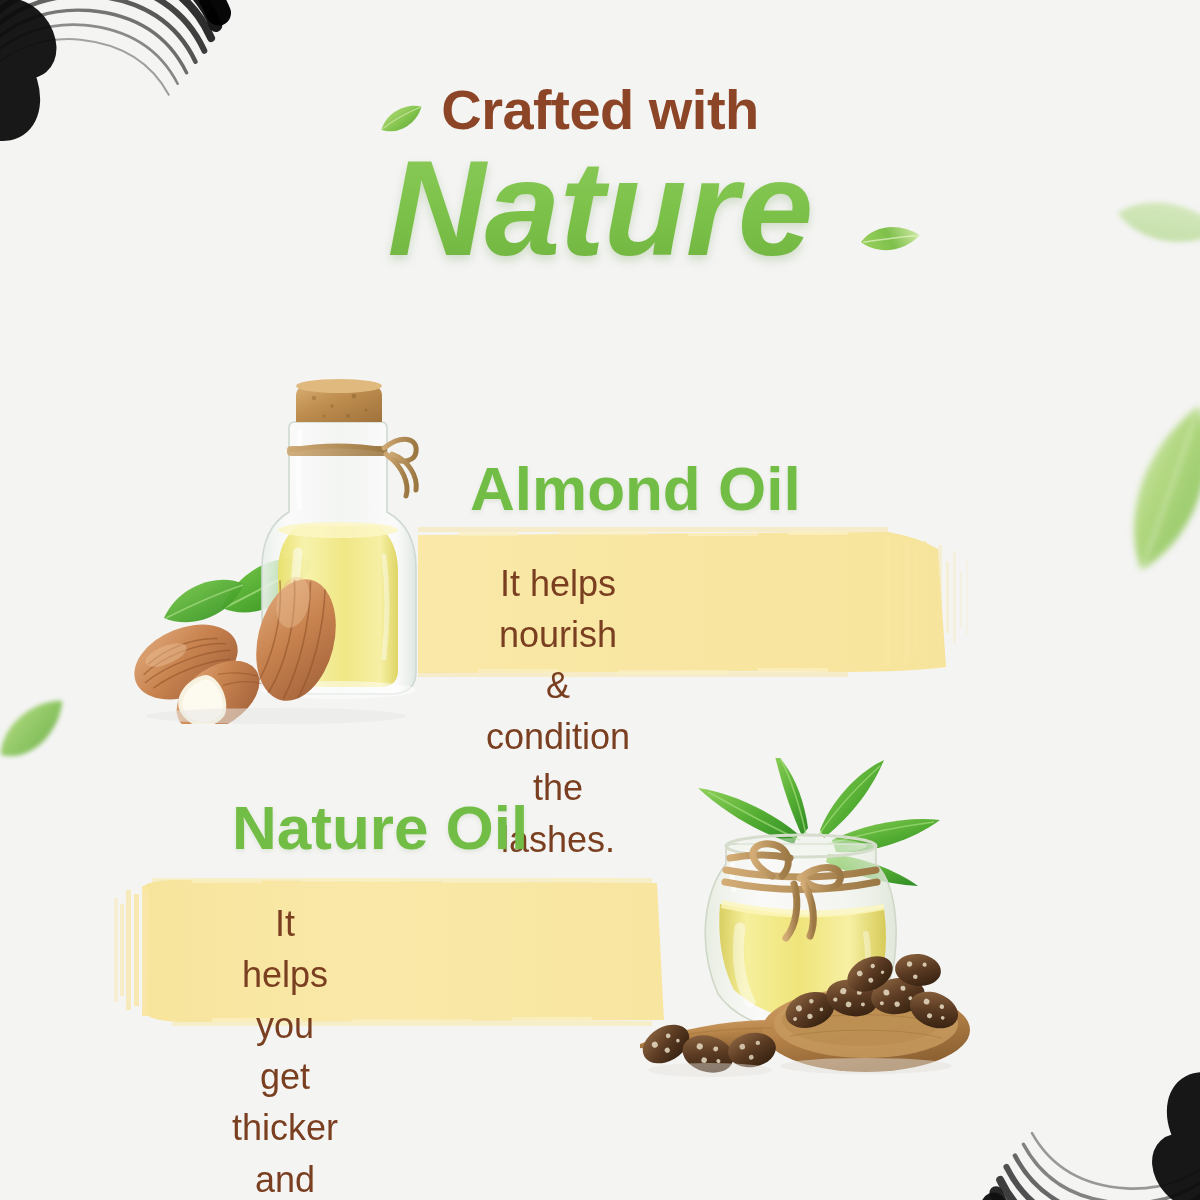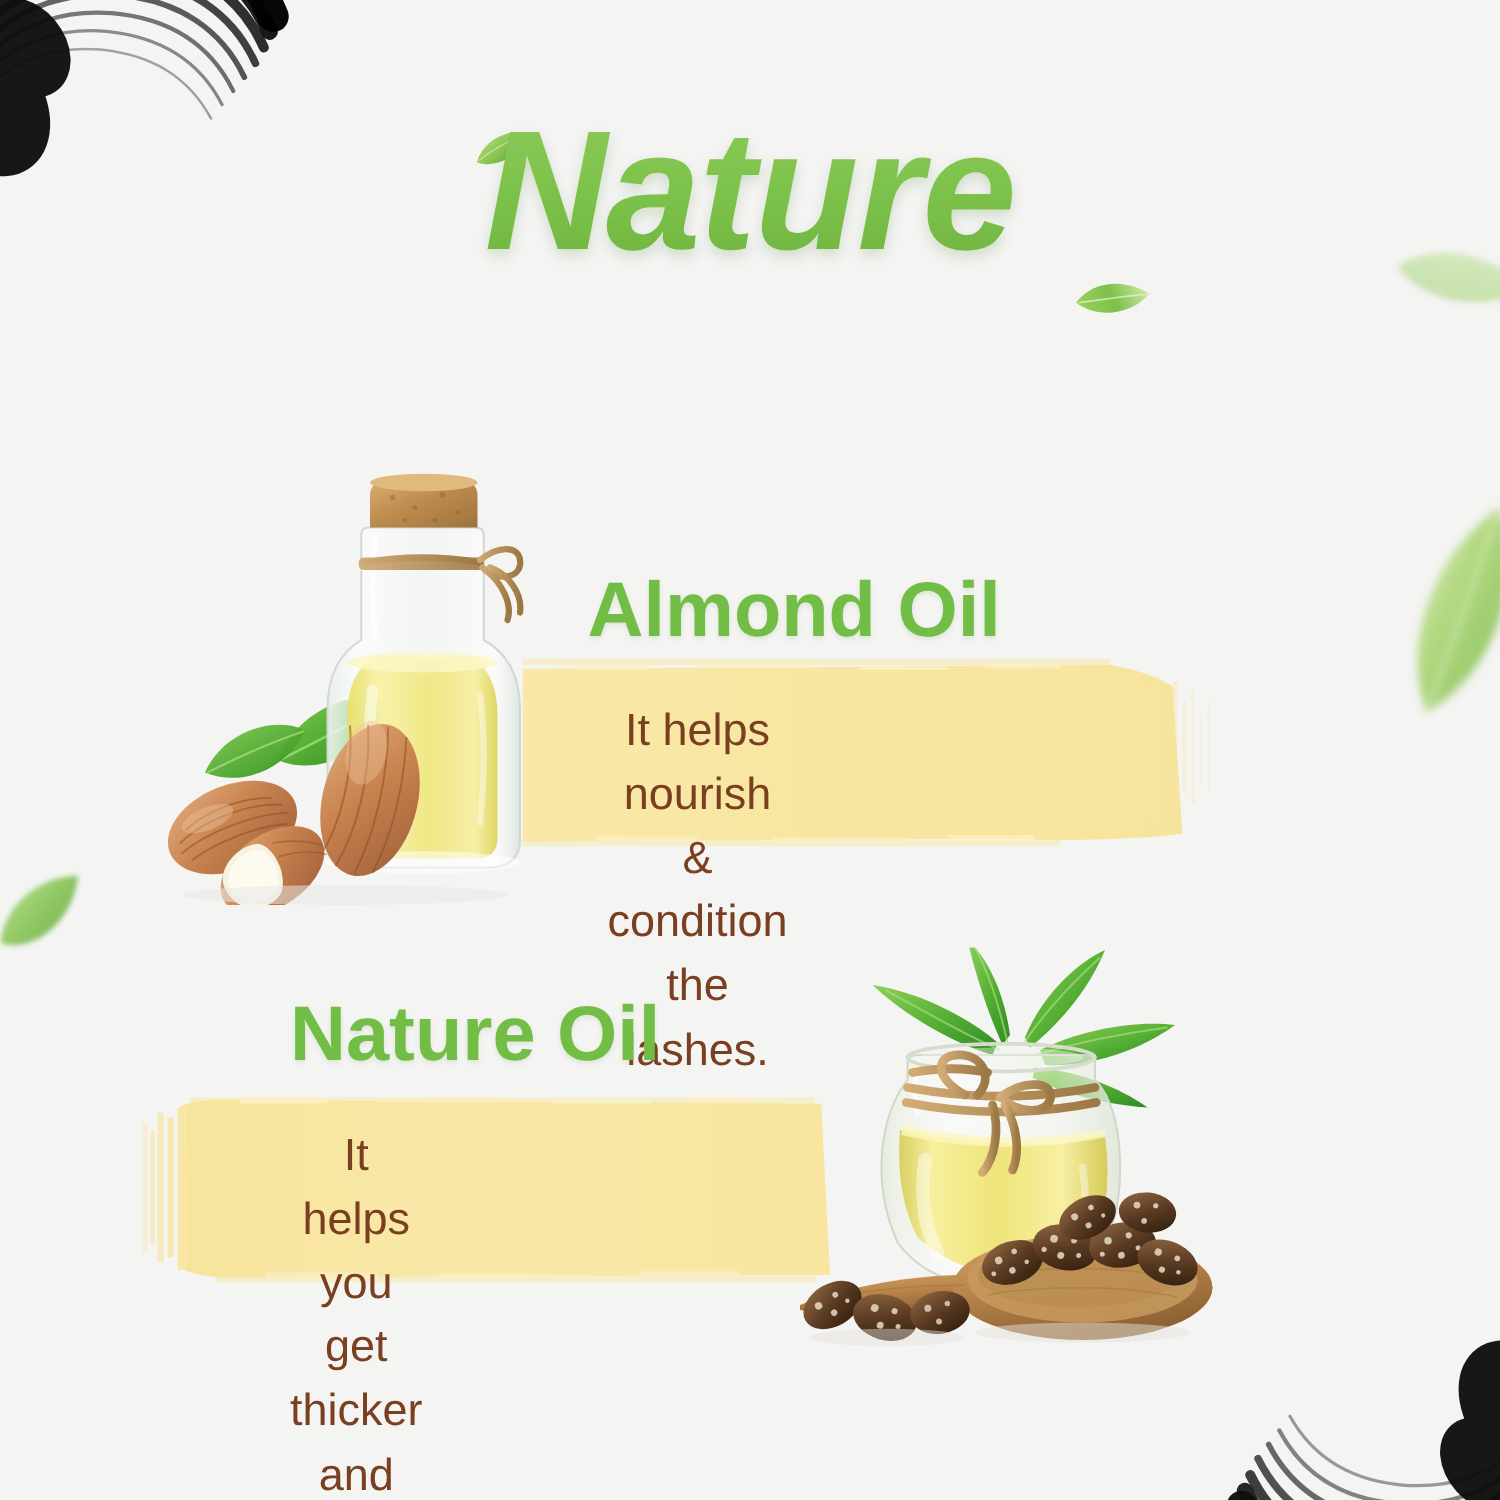--- a/index.html
+++ b/index.html
@@ -192,20 +192,21 @@
           <linearGradient id="lfe" x1="0" y1="0" x2="1" y2="1">
       <stop offset="0%" stop-color="#cfe8a8"></stop>
             <stop offset="100%" stop-color="#8cc659"></stop>
           </linearGradient>
         </defs>
       <path d="M4 66 C 14 28, 58 4, 96 8 C 84 48, 40 74, 4 66 Z" fill="url(#lfe)"></path>
     </svg>
   </div>
 
   <div class="headline">
+    <div class="kicker">Crafted with</div>
     <div class="wordmark">Nature</div>
   </div>
 
   <div class="block">
 
     <div class="photo almond-photo">
       <svg viewBox="0 0 322 352">
         <defs>
           <linearGradient id="aGlass" x1="0" y1="0" x2="1" y2="0">
             <stop offset="0%" stop-color="#e8efe9" stop-opacity=".95"></stop>

